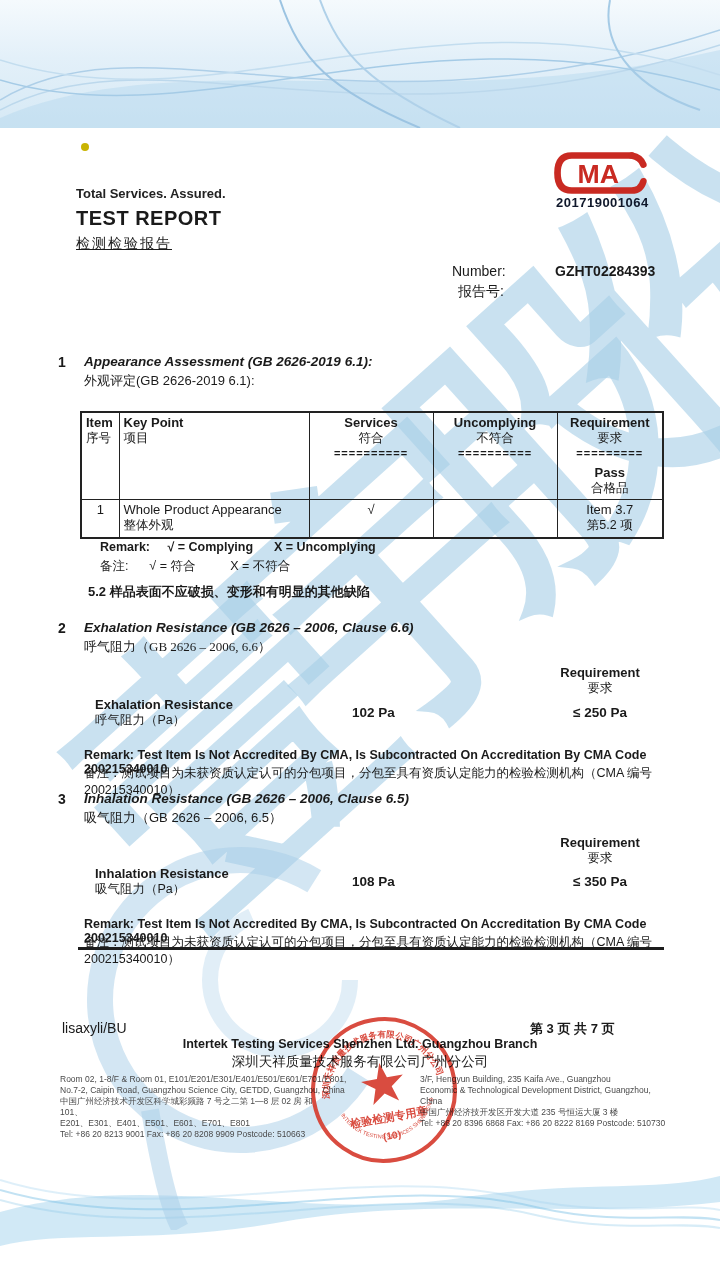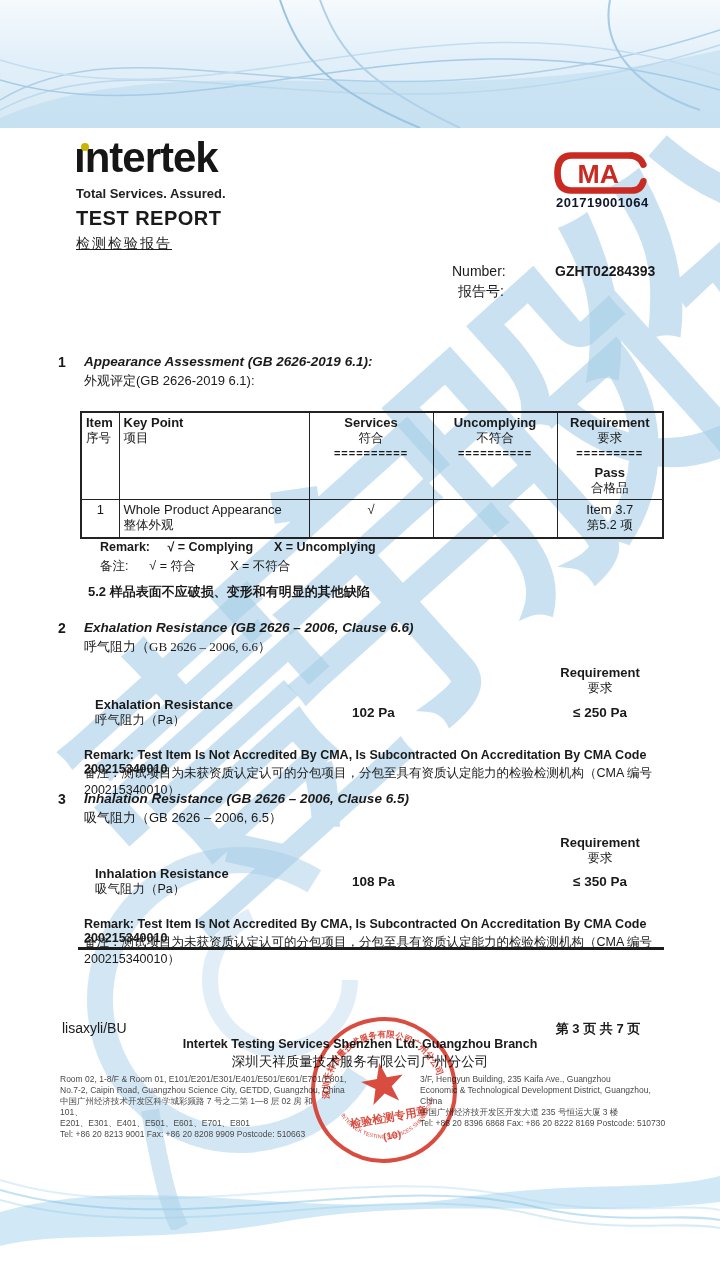--- a/index.html
+++ b/index.html
@@ -77,21 +77,21 @@
   .req-block .en{font-size:13px;font-weight:600;}
   .req-block .cn{font-size:12.5px;}
   .row-label{position:absolute;font-size:13px;font-weight:600;}
   .row-label .cn{font-weight:400;font-size:12.5px;}
   .row-value{position:absolute;font-size:13.5px;font-weight:600;text-align:center;}
   .row-req{position:absolute;width:130px;text-align:center;font-size:13.5px;font-weight:600;}
 
   .sep{position:absolute;left:78px;top:947px;width:586px;height:3px;background:#1c1c1c;}
 
   .footer-author{position:absolute;left:62px;top:1020px;font-size:14px;}
-  .page-ind{position:absolute;left:530px;top:1020px;width:136px;text-align:center;font-size:13px;font-weight:600;}
+  .page-ind{position:absolute;left:530px;top:1020px;width:136px;text-align:left;font-size:13px;font-weight:600;}
   .company-en{position:absolute;left:0;top:1037px;width:720px;text-align:center;font-size:12.5px;font-weight:700;}
   .company-cn{position:absolute;left:0;top:1053px;width:720px;text-align:center;font-size:13.5px;}
   .addr{position:absolute;top:1074px;font-size:8.5px;line-height:11px;color:#4a4a4a;}
   .addr-left{left:60px;width:310px;}
   .addr-right{left:420px;width:250px;}
 
   .stamp{position:absolute;left:308px;top:1014px;width:152px;height:152px;
          transform:rotate(-10deg);mix-blend-mode:multiply;opacity:.92;}
 
   .bottom-waves{position:absolute;left:0;top:1150px;width:720px;height:130px;z-index:0;}
@@ -126,21 +126,20 @@
     <path d="M0,80 C200,140 420,0 720,90" stroke="#a5cbe6" stroke-width="1.5" fill="none"></path>
     <path d="M0,60 C220,130 430,-20 720,75" stroke="#c3ddef" stroke-width="1.5" fill="none"></path>
     <path d="M280,0 C300,60 330,90 420,128" stroke="#9cc4e2" stroke-width="2" fill="none"></path>
     <path d="M320,0 C340,55 370,85 460,128" stroke="#b0d1e9" stroke-width="2" fill="none"></path>
     <path d="M610,0 C600,50 640,90 700,110" stroke="#a5cbe6" stroke-width="2" fill="none"></path>
   </svg>
 </div>
 
 <div class="doc">
 
-  <div class="logo-text">ıntertek</div>
   <div class="logo-dot"></div>
   <div class="logo-tagline">Total Services. Assured.</div>
 
   <div class="report-title">TEST REPORT</div>
   <div class="report-subtitle">检测检验报告</div>
 
   <svg class="abs" style="left:550px;top:148px;" width="100" height="50" viewBox="0 0 120 60">
     <path d="M98 9 L26 9 Q9 9 9 30 Q9 51 26 51 L98 51 Q109 51 112 40" stroke="#c92a22" stroke-width="8" fill="none" stroke-linecap="round"></path>
     <path d="M98 9 Q109 11 112 20" stroke="#c92a22" stroke-width="8" fill="none" stroke-linecap="round"></path>
     <text x="58" y="42" text-anchor="middle" font-size="32" font-weight="800" fill="#c92a22" font-family="Liberation Sans, sans-serif">MA</text>

